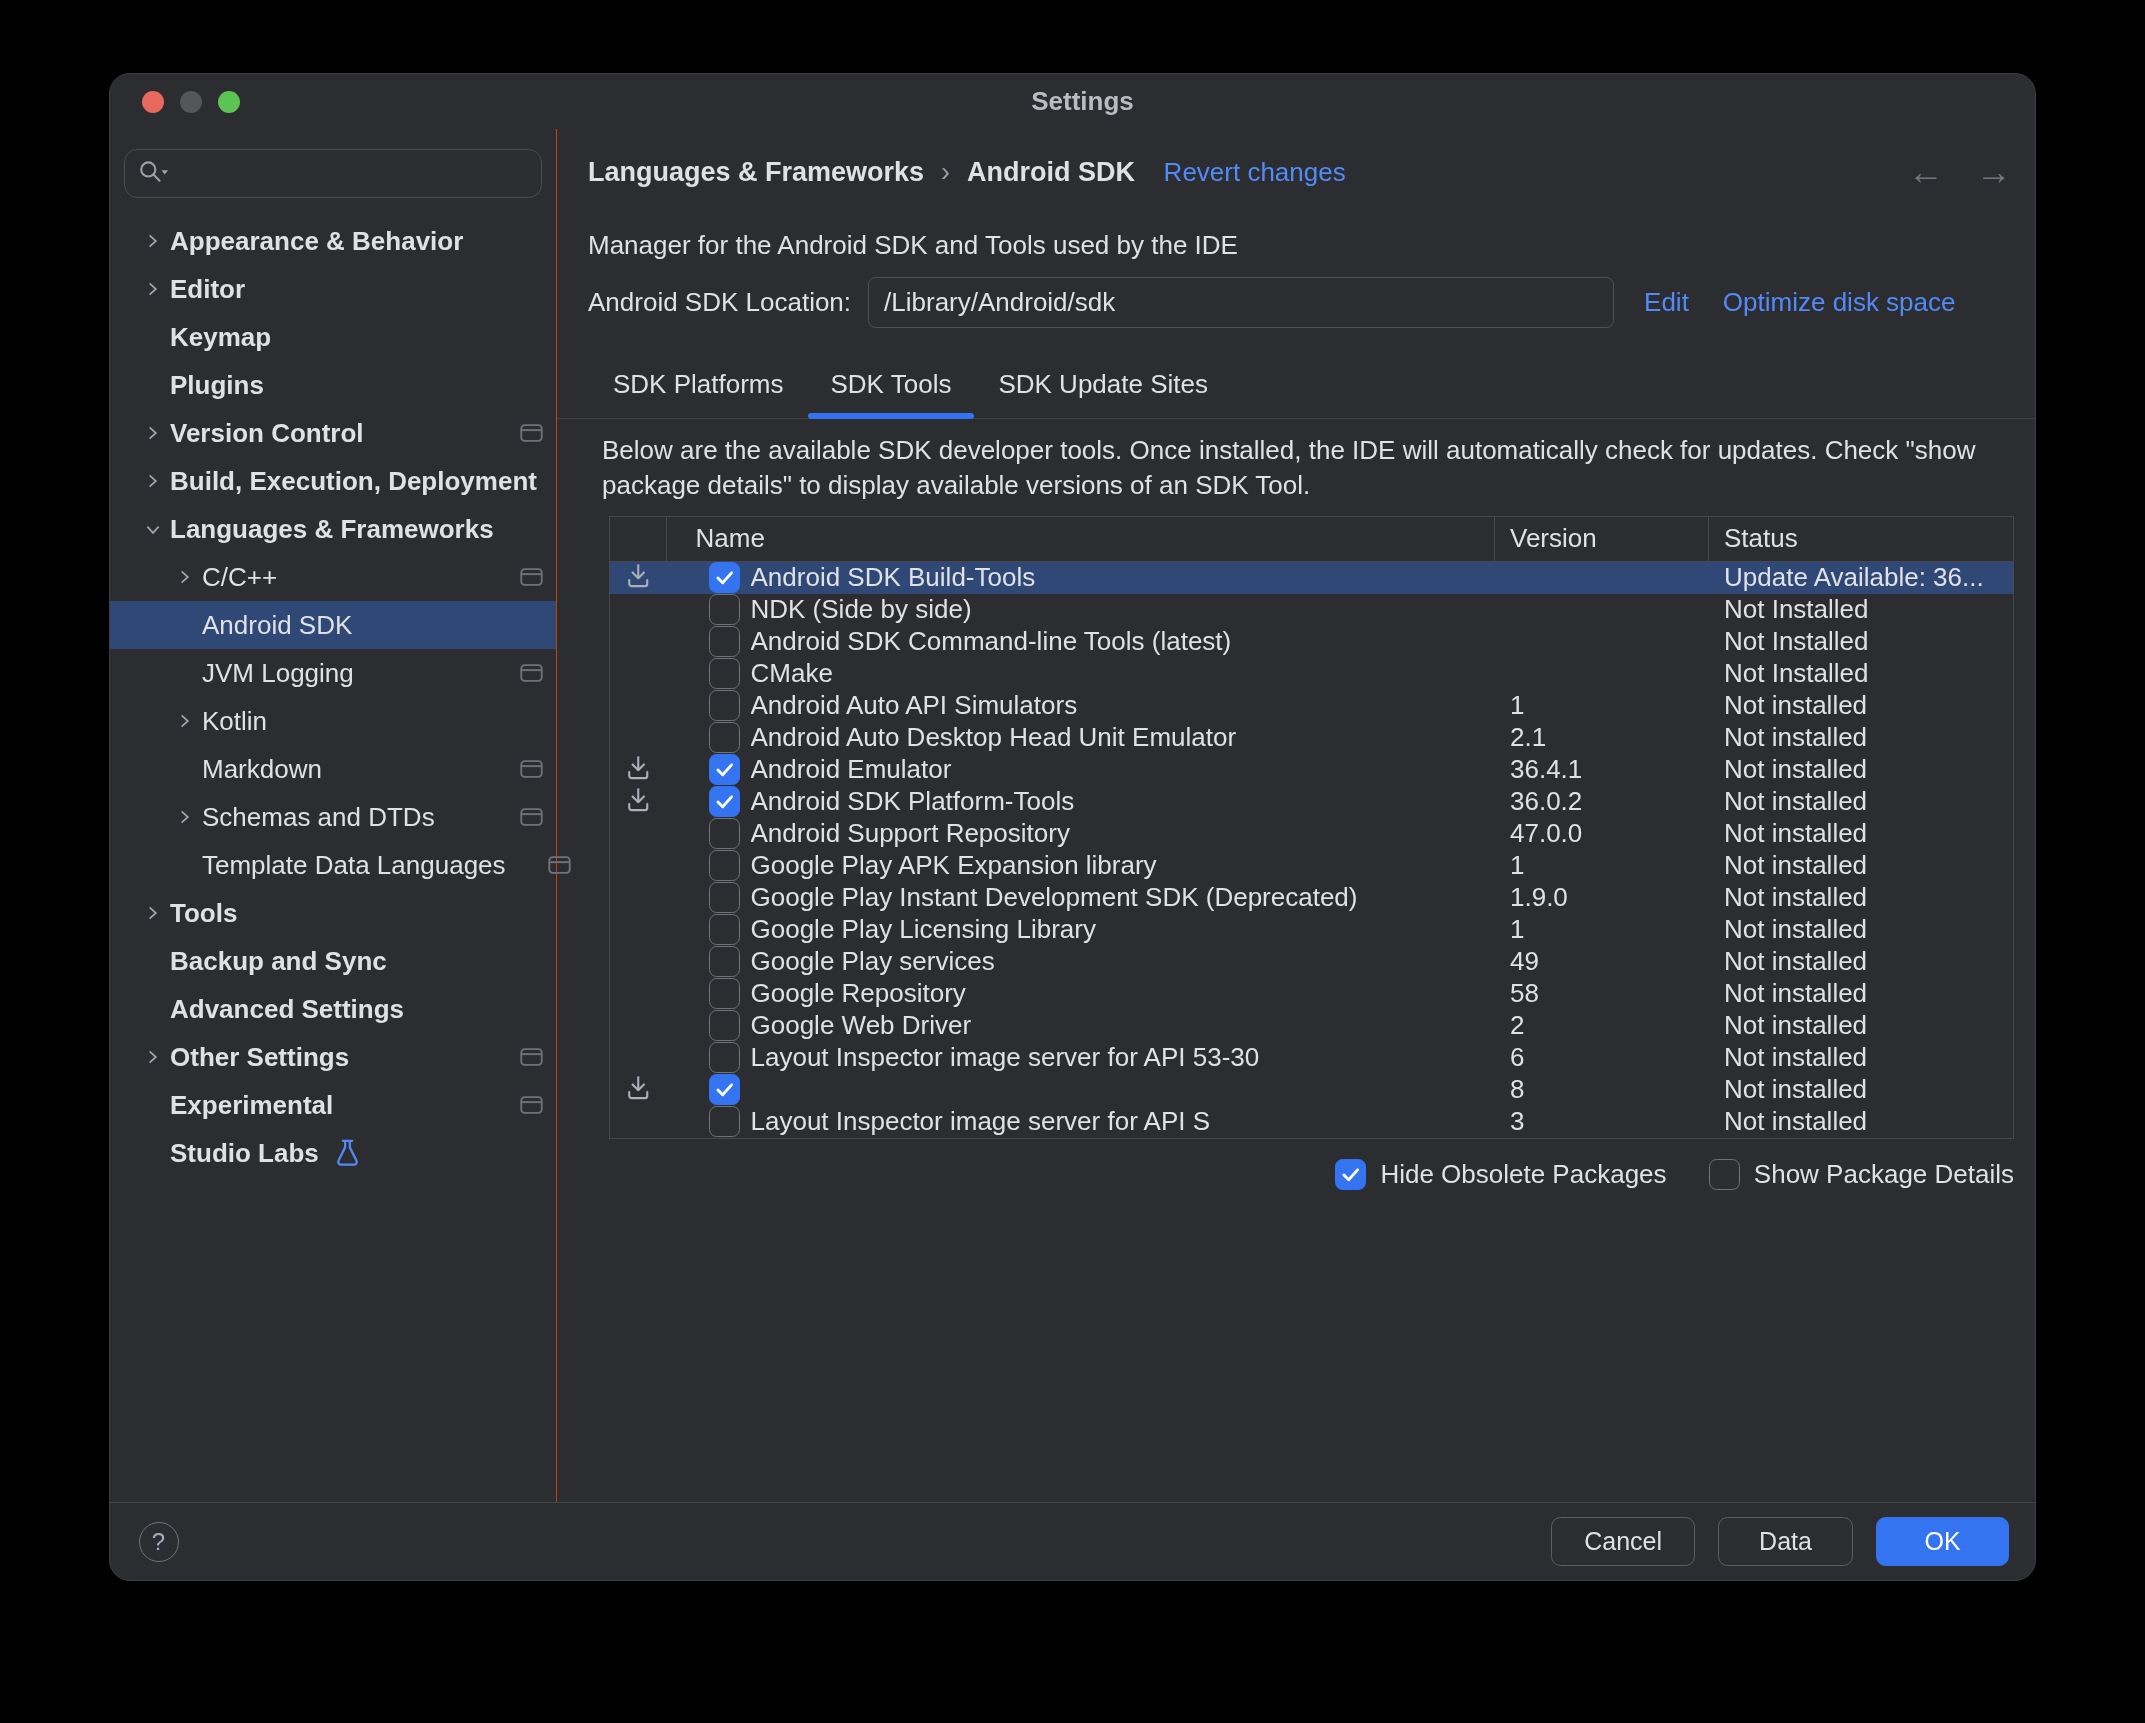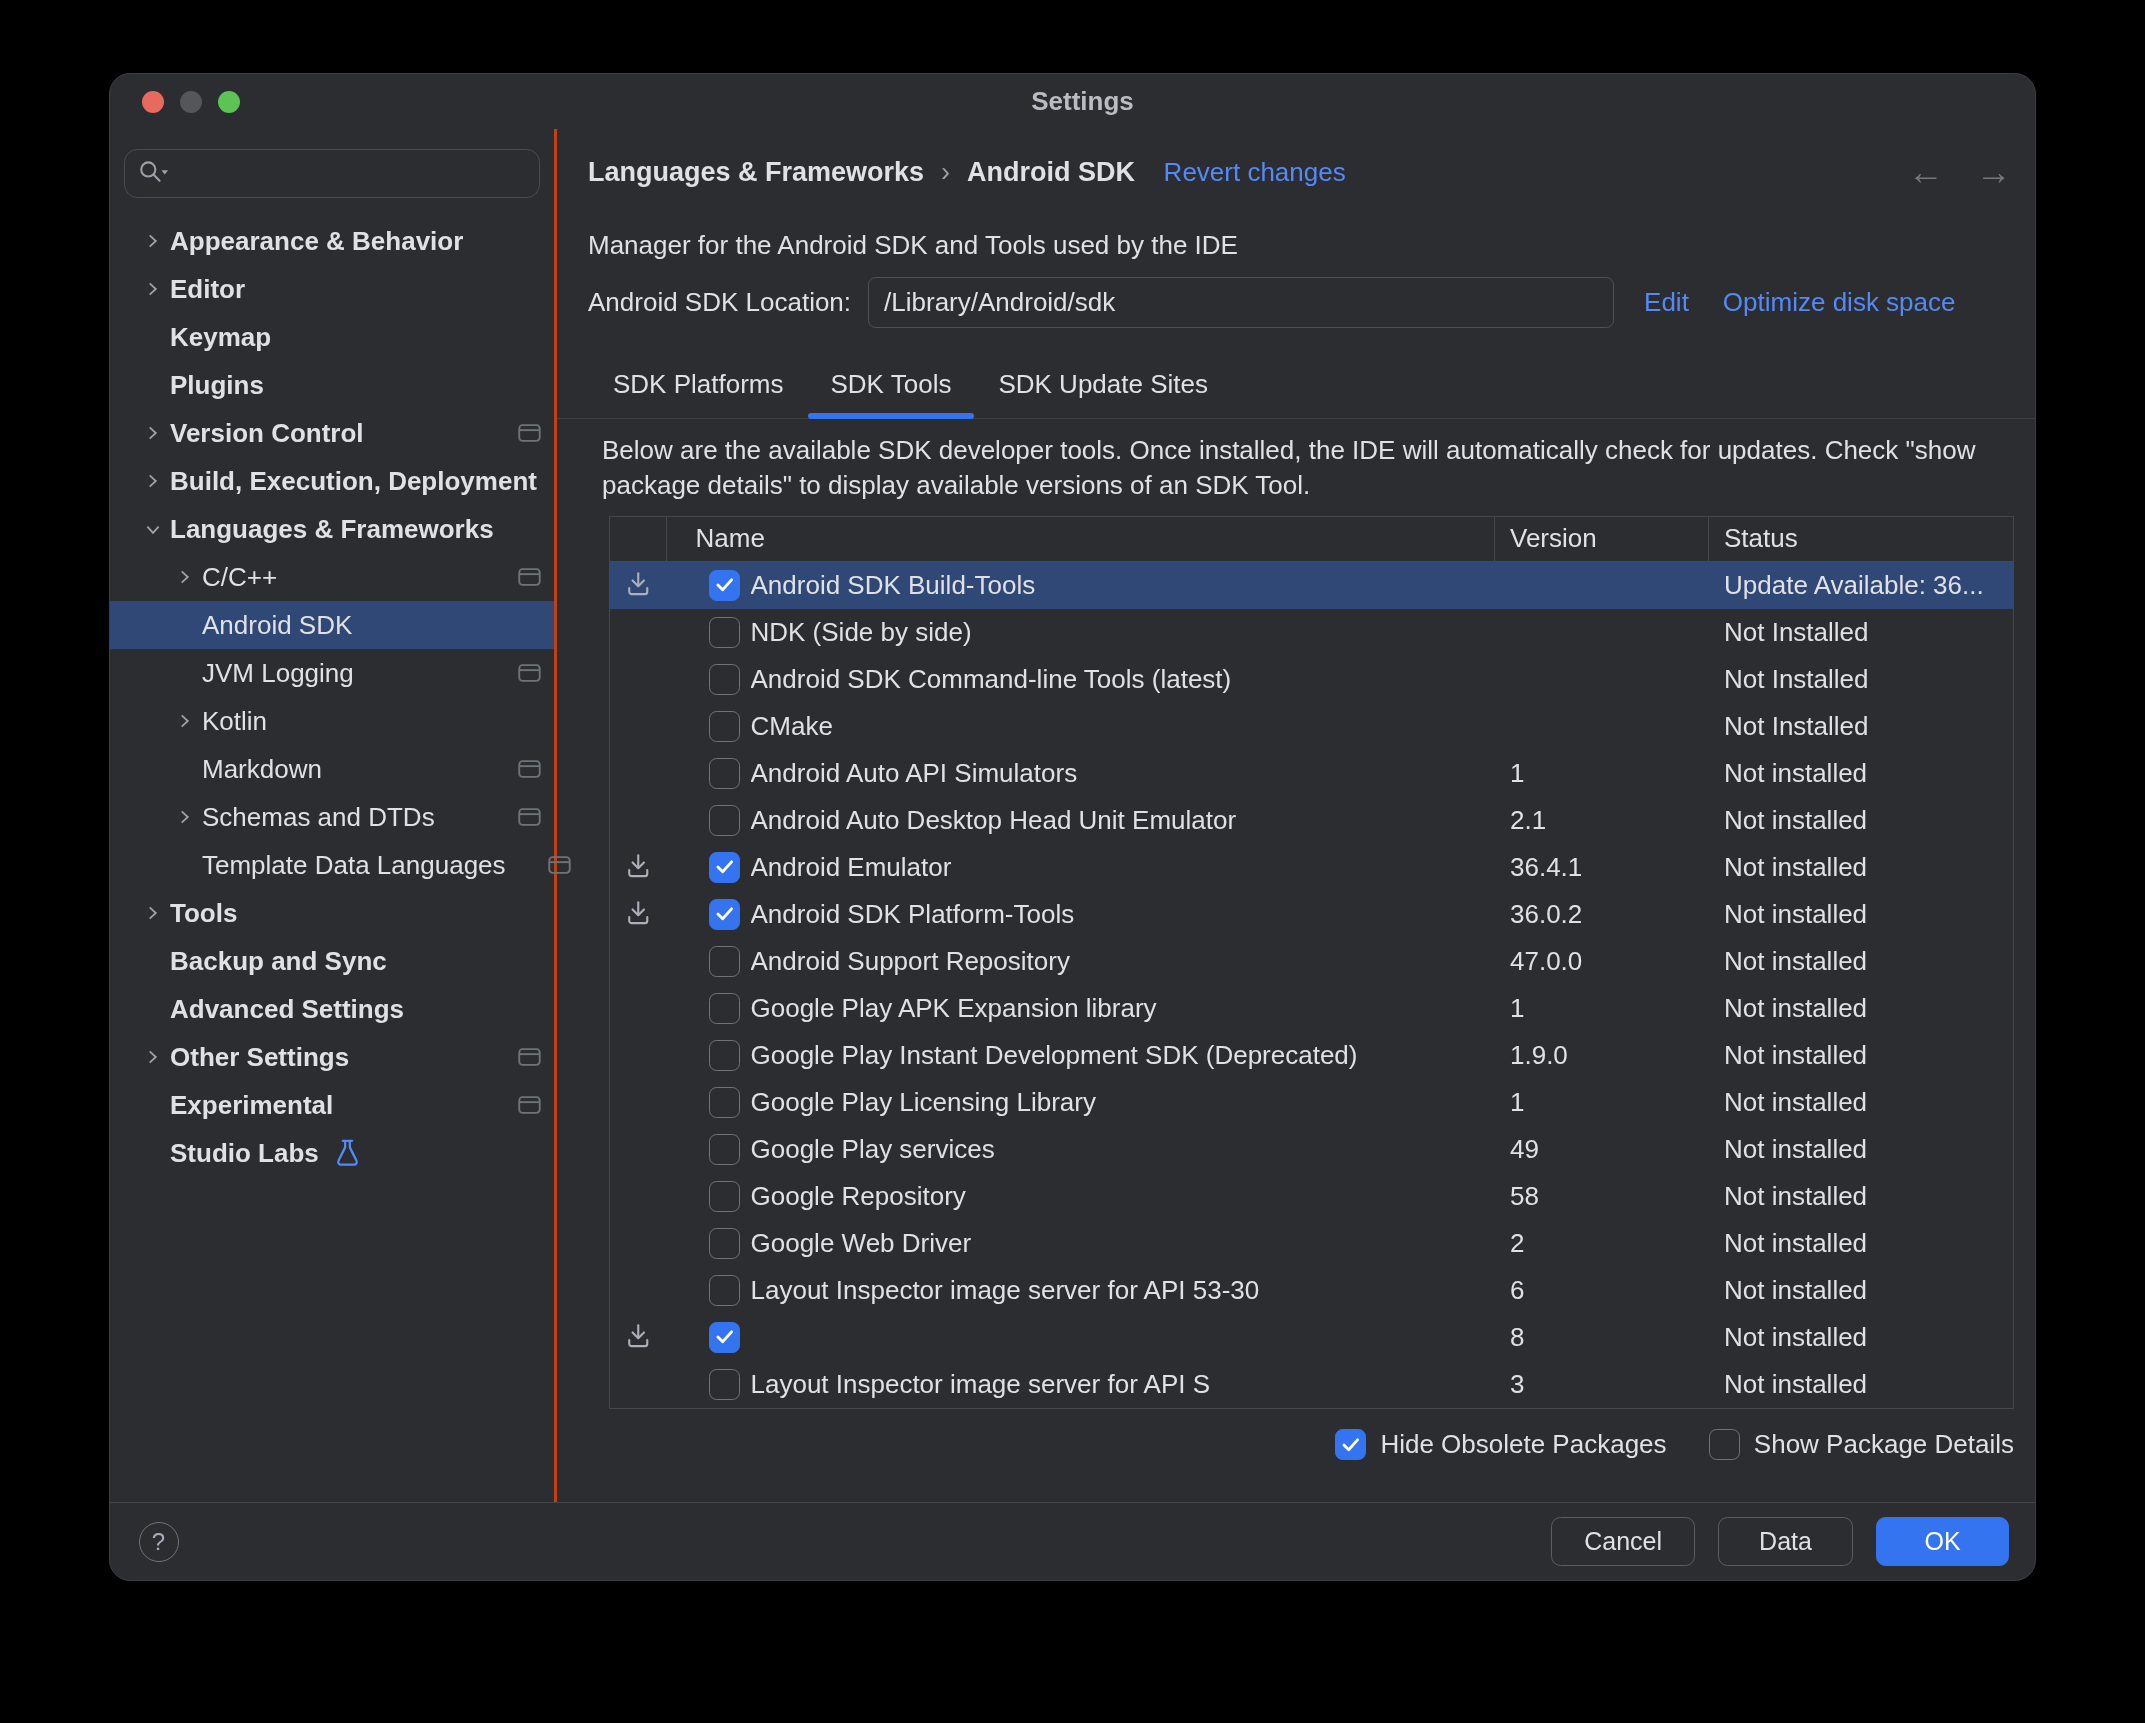--- a/index.html
+++ b/index.html
@@ -16,21 +16,21 @@
   
   .titlebar{height:55px;position:relative;flex:0 0 auto;display:flex;align-items:center;justify-content:center;margin-left:20px;}
   .traffic{position:absolute;left:0;top:0;height:55px;display:flex;align-items:center;padding-left:12.4px;gap:16px;}
   .dot{width:22px;height:22px;border-radius:50%;}
   .dot.red{background:#E8695E;}
   .dot.gray{background:#54565A;}
   .dot.green{background:#5BC454;}
   .win-title{font-size:26px;font-weight:700;color:#B9BCC3;}
   
   .main{flex:1 1 auto;display:flex;min-height:0;}
-  .sidebar{width:447px;flex:0 0 auto;border-right:3px solid #c2410c;box-sizing:border-box;padding-top:20px;}
+  .sidebar{width:447px;flex:0 0 auto;border-right:1px solid #c2410c;box-sizing:border-box;padding-top:20px;}
   .search{
     margin:0 14.3px;height:49px;border:1.9px solid #4A4D53;border-radius:13.3px;
     display:flex;align-items:center;box-sizing:border-box;padding:0 11.4px;background:transparent;
   }
   .search input{flex:1;background:transparent;border:none;outline:none;color:#DFE1E5;font-size:25px;font-family:inherit;}
   .nav{margin-top:19px;}
   .nav-item{height:48px;display:flex;align-items:center;padding-left:35px;box-sizing:border-box;cursor:default;}
   .nav-item.lvl1{padding-left:67px;}
   .nav-item.selected{background:#304876;}
   .chev{width:25px;flex:0 0 auto;display:flex;align-items:center;}
@@ -63,21 +63,21 @@
     content:"";position:absolute;left:-23px;right:-23px;bottom:-1px;height:6.7px;border-radius:3.8px;background:#3574F0;
   }
   .desc{margin:13.3px 0 0 45px;width:1408px;font-size:26px;line-height:35px;color:#DFE1E5;}
   
   .table{margin:13.3px 0 0 52px;width:1405px;border:1px solid #46484D;box-sizing:border-box;background:#2B2D30;}
   .thead{display:grid;grid-template-columns:57px 828px 214px 303px;height:44px;border-bottom:1px solid #46484D;}
   .th{display:flex;align-items:center;font-size:26px;color:#DFE1E5;box-sizing:border-box;}
   .th.b{border-right:1px solid #46484D;}
   .th.name{padding-left:28.5px;}
   .th.ver,.th.stat{padding-left:15px;}
-  .trow{display:grid;grid-template-columns:57px 828px 214px 303px;height:47px;}
+  .trow{display:grid;grid-template-columns:57px 828px 214px 303px;height:32px;}
   .trow.selected{background:#304876;}
   .td{display:flex;align-items:center;min-width:0;box-sizing:border-box;}
   .td.icon{justify-content:center;}
   .td.name{padding-left:42px;}
   .td.ver,.td.stat{padding-left:15px;}
   .td .rowlabel{margin-left:10.5px;font-size:26px;color:#DFE1E5;white-space:nowrap;overflow:hidden;text-overflow:ellipsis;}
   .td.ver,.td.stat{font-size:26px;color:#DFE1E5;white-space:nowrap;overflow:hidden;text-overflow:ellipsis;display:flex;}
   
   .cb{width:31px;height:31px;box-sizing:border-box;border:1.9px solid #6F737A;border-radius:7.6px;flex:0 0 auto;display:flex;align-items:center;justify-content:center;background:transparent;}
   .cb svg{display:none;}

